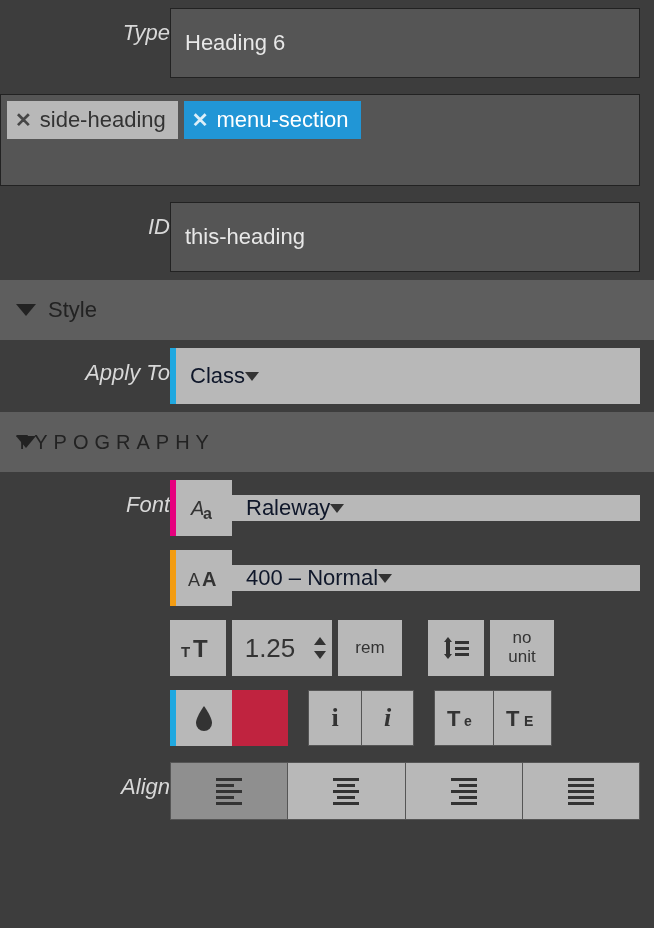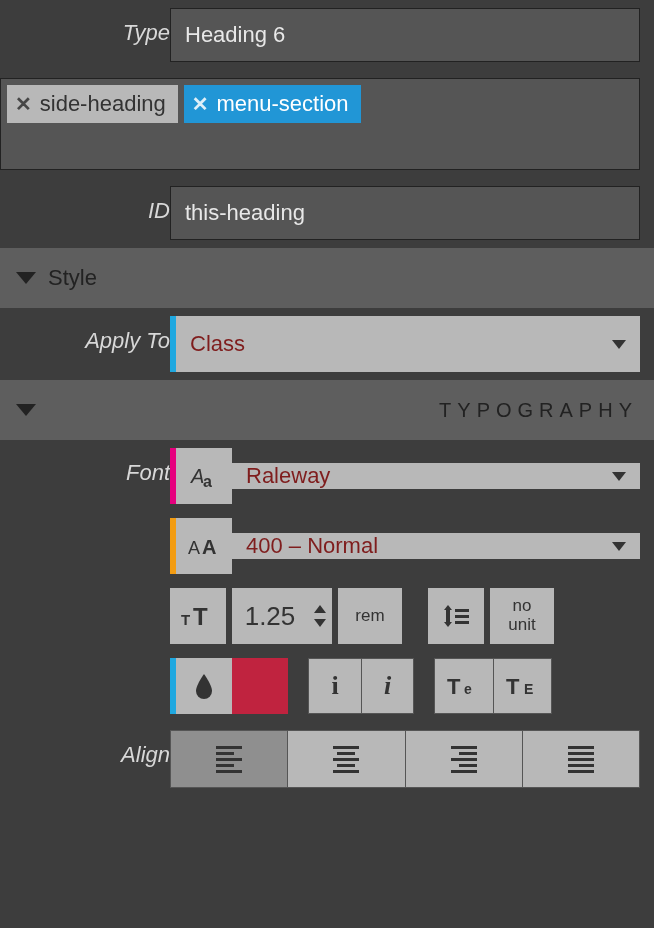--- a/index.html
+++ b/index.html
@@ -2,41 +2,41 @@
 <html><head>
 <meta charset="utf-8">
 <style>
   * { box-sizing: border-box; margin: 0; padding: 0; font-family: "Segoe UI", -apple-system, Helvetica, Arial, sans-serif; }
   body { background: #3d3d3d; color: #d0d0d0; width: 654px; height: 928px; overflow: hidden; }
 
   .row { display: flex; align-items: flex-start; padding: 8px 14px 8px 0; }
   .row .label { width: 170px; min-width: 170px; text-align: right; font-size: 22px; color: #d8d8d8; line-height: 50px; font-style: italic; }
   .row .field { flex: 1; display: flex; flex-direction: column; gap: 10px; }
 
-  .text-input { width: 100%; height: 54px; background: #555; border: 1px solid #222; color: #e8e8e8; font-size: 22px; padding: 0 14px; }
+  .text-input { width: 100%; height: 70px; background: #555; border: 1px solid #222; color: #e8e8e8; font-size: 22px; padding: 0 14px; }
   .classes-box { width: 100%; min-height: 92px; background: #555; border: 1px solid #222; padding: 6px; display: flex; flex-wrap: wrap; align-content: flex-start; gap: 6px; }
   .tag { display: inline-flex; align-items: center; background: #b8b8b8; color: #333; font-size: 22px; padding: 4px 12px 4px 8px; gap: 8px; height: 38px; }
   .tag.selected { background: #2196d6; color: #fff; }
   .tag .x { font-weight: bold; font-size: 20px; line-height: 1; opacity: .85; }
   .tag.selected .x { color: #fff; }
 
   .section-header { background: #5e5e5e; height: 60px; display: flex; align-items: center; padding: 0 16px; gap: 12px; }
   .section-header .disclose { width: 0; height: 0; border-left: 10px solid transparent; border-right: 10px solid transparent; border-top: 12px solid #222; }
   .section-header .title { font-size: 22px; color: #222; }
-  .section-header.center { justify-content: flex-end; }
+  .section-header.center { justify-content: flex-start; }
   .section-header.center .title { letter-spacing: 6px; color: #222; font-size: 20px; font-weight: 500; }
   .section-header.center .disclose { position: absolute; left: 16px; }
   .section-header.center { position: relative; }
 
   .select-wrap { position: relative; width: 100%; height: 56px; display: flex; }
   .accent { width: 6px; height: 100%; }
   .accent.blue { background: #1fa8e0; }
   .accent.pink { background: #e6007e; }
   .accent.orange { background: #f39c12; }
-  .select-box { flex: 1; background: #b8b8b8; color: #7f1d1d; font-size: 22px; display: flex; align-items: center; padding: 0 14px; justify-content: space-between; }
+  .select-box { flex: 1; background: #b8b8b8; color: #0f172a; font-size: 22px; display: flex; align-items: center; padding: 0 14px; justify-content: flex-start; }
   .select-box .caret { width: 0; height: 0; border-left: 7px solid transparent; border-right: 7px solid transparent; border-top: 9px solid #333; }
 
   .icon-box { width: 56px; height: 56px; background: #b8b8b8; display: flex; align-items: center; justify-content: center; color: #333; }
   
   .hstack { display: flex; gap: 6px; align-items: center; }
   .hstack.nogap { gap: 0; }
   .spacer6 { width: 14px; }
 
   .num-field { display: flex; height: 56px; }
   .num-val { width: 76px; background: #b8b8b8; color: #333; font-size: 26px; display: flex; align-items: center; justify-content: center; }

